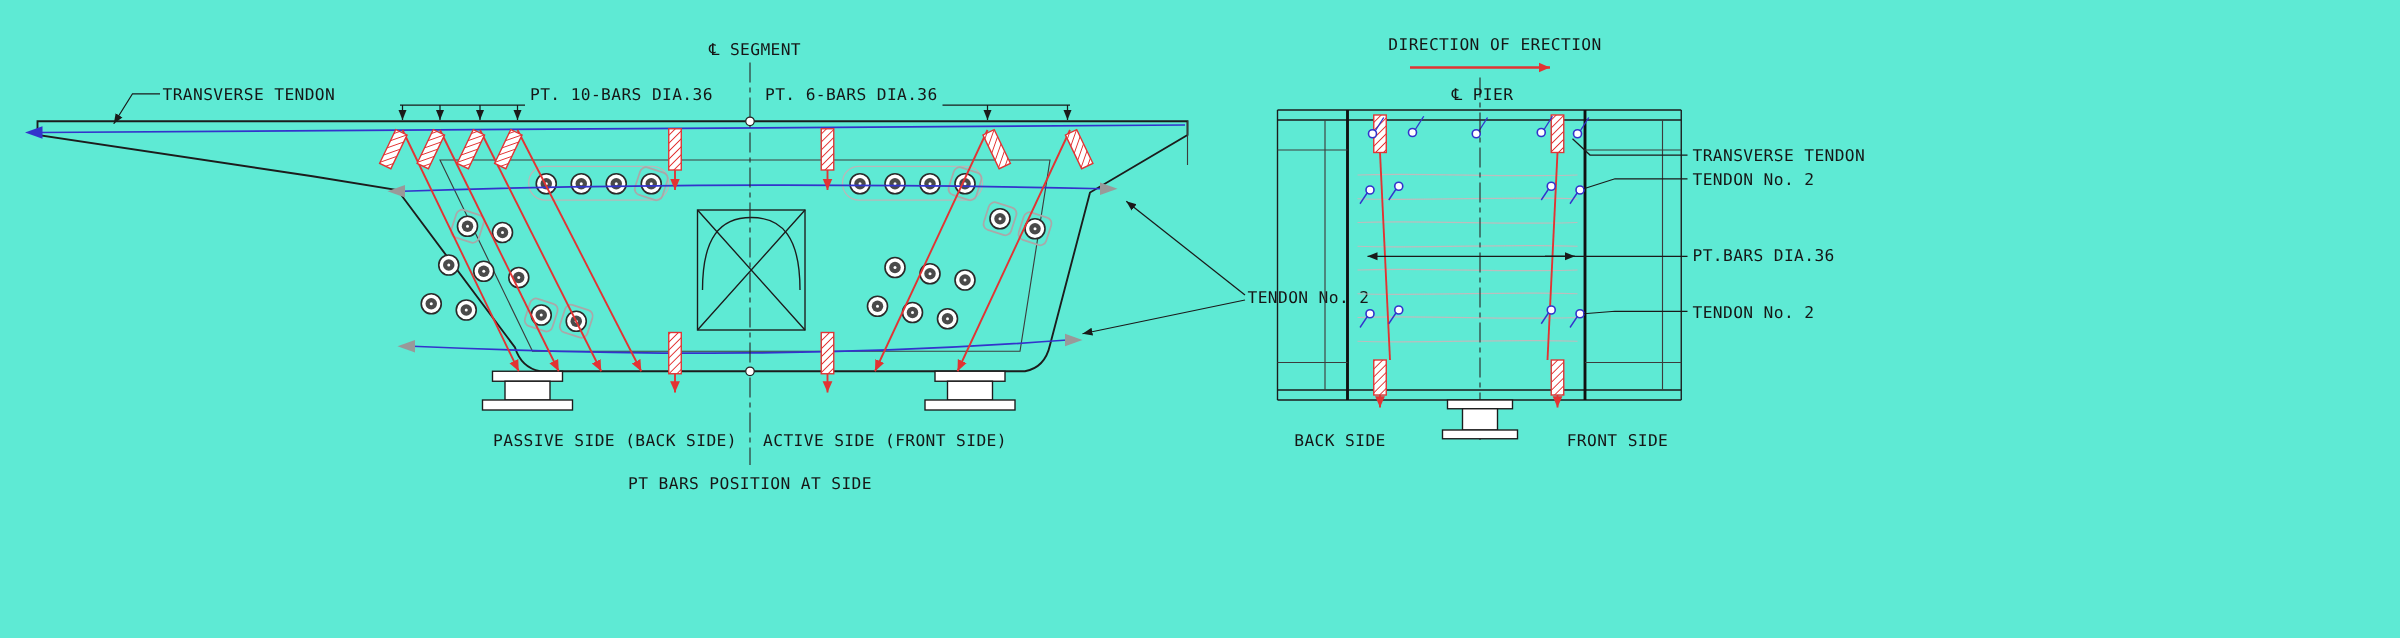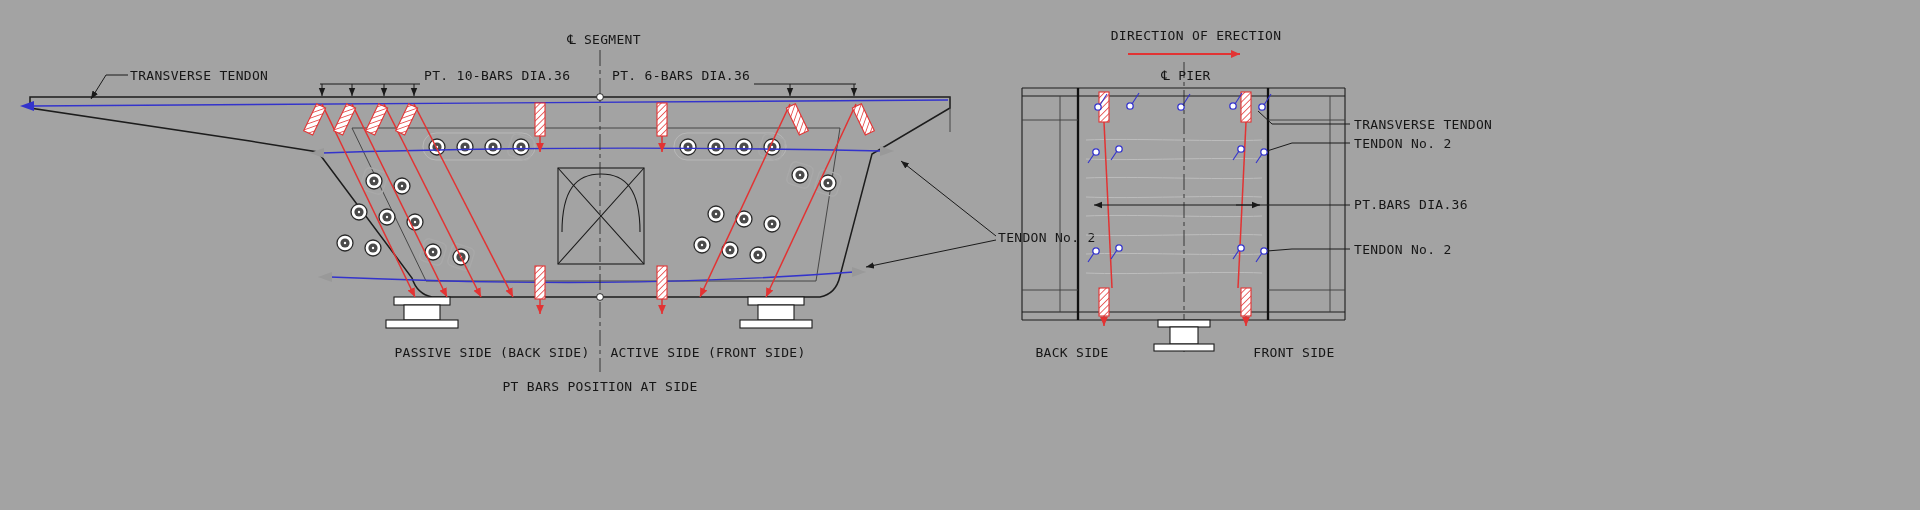--- a/index.html
+++ b/index.html
@@ -1,16 +1,16 @@
 <!DOCTYPE html>
 <html><head>
 <meta charset="utf-8">
 <style>
   html,body{margin:0;padding:0;background:#ffffff;}
-  #canvas{position:relative;width:1920px;height:510px;background:#a3a3a3;overflow:hidden;}
+  #canvas{position:relative;width:1920px;height:510px;background:#5eead4;overflow:hidden;}
   svg{display:block;}
   text{font-family:"DejaVu Sans Mono","DejaVu Sans",monospace;font-size:13px;fill:#161616;letter-spacing:.3px;}
   .ctr{text-anchor:middle;}
   .ink{stroke:#1c1c1c;fill:none;stroke-width:1.5;}
   .ink2{stroke:#1c1c1c;fill:none;stroke-width:1.1;}
   .thin{stroke:#3c3c3c;fill:none;stroke-width:0.9;}
   .heavy{stroke:#101010;fill:none;stroke-width:2.3;}
   .red{stroke:#e23333;fill:none;stroke-width:1.5;}
   .red2{stroke:#e23333;fill:none;stroke-width:2;}
   .blue{stroke:#3333cc;fill:none;stroke-width:1.4;}

